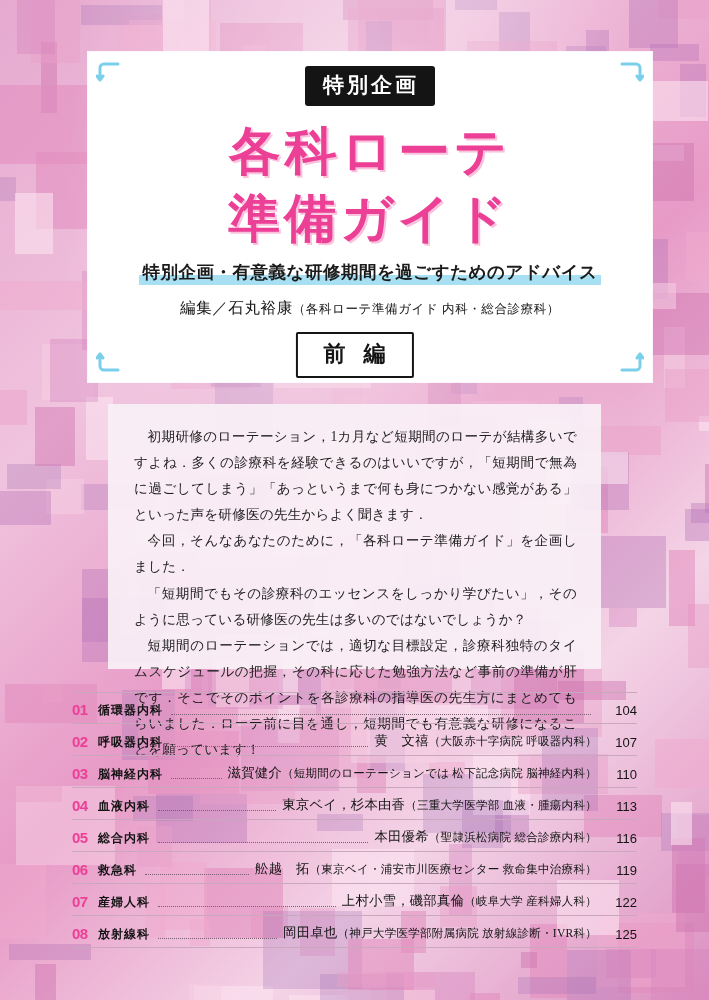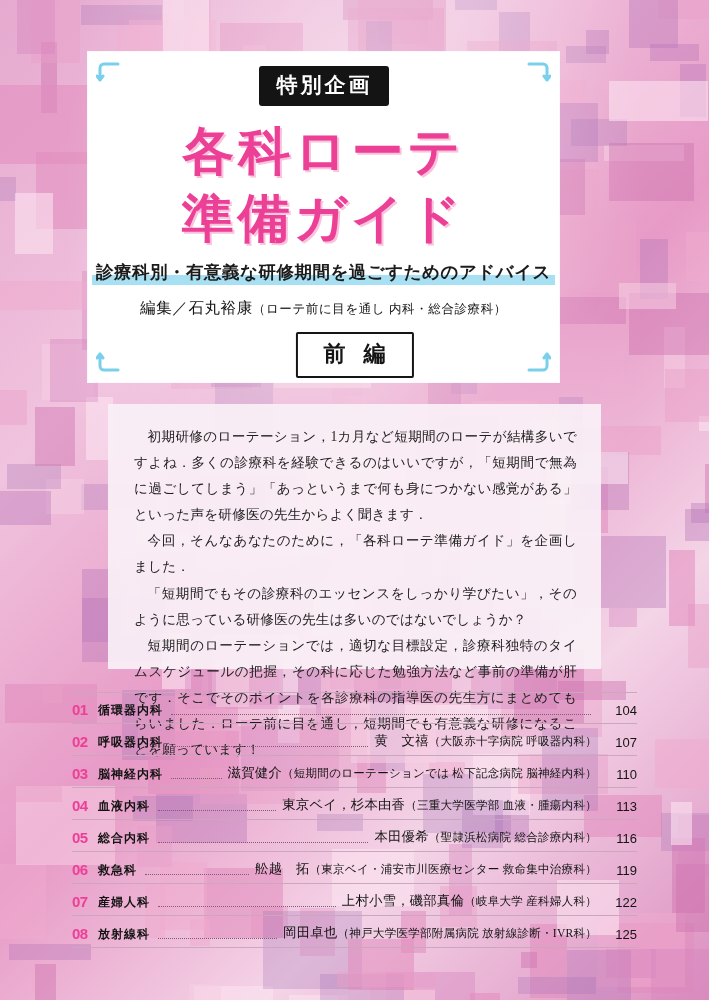--- a/index.html
+++ b/index.html
@@ -14,21 +14,21 @@
   
   #bg { position: absolute; inset: 0; z-index: 0; }
   #bg .blk { position: absolute; }
 
   
   #page { position: absolute; inset: 0; z-index: 5; }
 
   
   .title-card {
     position: absolute;
-    left: 88px; top: 52px; width: 471px; height: 330px;
+    left: 88px; top: 52px; width: 564px; height: 330px;
     background: #ffffff;
     box-shadow: 0 0 0 1px rgba(255,255,255,0.9);
   }
   .title-card::before,
   .title-card::after { content: ""; position: absolute; }
 
   
   .corner {
     position: absolute; width: 26px; height: 26px;
   }
@@ -444,25 +444,25 @@
     </span>
 
     <div class="badge-top">特別企画</div>
 
     <div class="main-title">
       <span class="l1">各科ローテ</span>
       <span class="l2">準備ガイド</span>
     </div>
 
     <div class="subtitle-wrap">
-      <span class="subtitle">診療科別・有意義な研修期間を過ごすためのアドバイス</span>
+      <span class="subtitle">特別企画・有意義な研修期間を過ごすためのアドバイス</span>
     </div>
 
     <div class="editor-line">
-      <span>編集／石丸裕康</span><span class="aff">（ローテ前に目を通し 内科・総合診療科）</span>
+      <span>編集／石丸裕康</span><span class="aff">（各科ローテ準備ガイド 内科・総合診療科）</span>
     </div>
   </div>
 
   <div class="badge-bottom">前 編</div>
 
   <div class="intro-box">
     <p>初期研修のローテーション，1カ月など短期間のローテが結構多いですよね．多くの診療科を経験できるのはいいですが，「短期間で無為に過ごしてしまう」「あっというまで何も身につかない感覚がある」といった声を研修医の先生からよく聞きます．</p>
     <p>今回，そんなあなたのために，「各科ローテ準備ガイド」を企画しました．</p>
     <p>「短期間でもその診療科のエッセンスをしっかり学びたい」，そのように思っている研修医の先生は多いのではないでしょうか？</p>
     <p>短期間のローテーションでは，適切な目標設定，診療科独特のタイムスケジュールの把握，その科に応じた勉強方法など事前の準備が肝です．そこでそのポイントを各診療科の指導医の先生方にまとめてもらいました．ローテ前に目を通し，短期間でも有意義な研修になることを願っています！</p>

